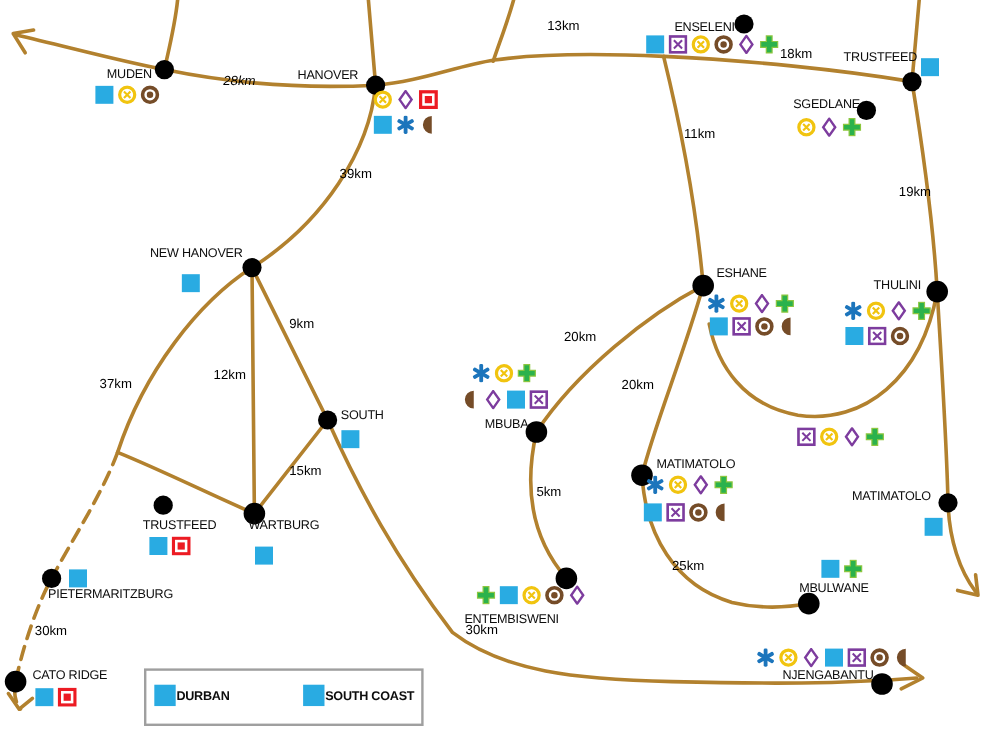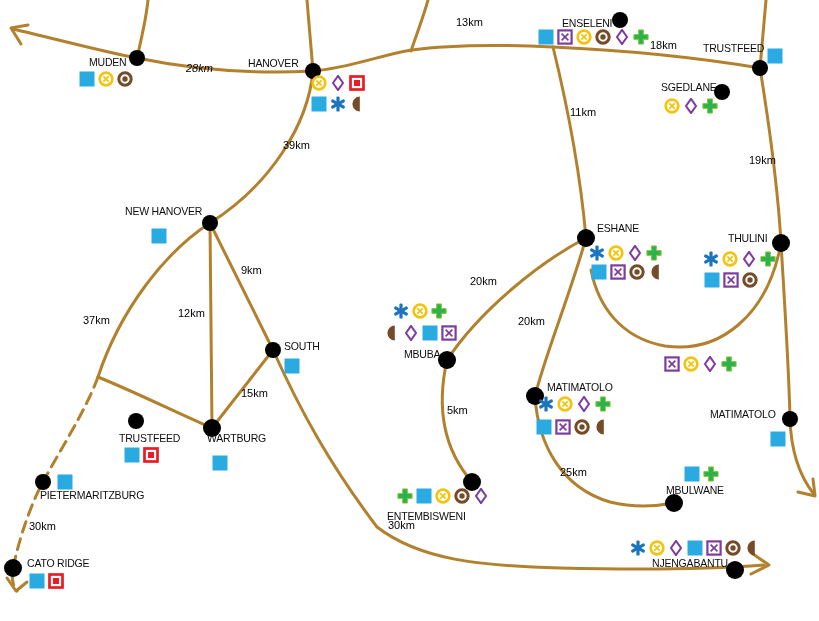--- a/index.html
+++ b/index.html
@@ -42,20 +42,38 @@
       <path d="M 586 238 C 540 262, 480 310, 447 360" fill="none" stroke="#B2812E" stroke-width="3" stroke-linecap="round" stroke-linejoin="round"></path>
       <path d="M 447 360 C 438 400, 440 445, 472 482" fill="none" stroke="#B2812E" stroke-width="3" stroke-linecap="round" stroke-linejoin="round"></path>
       <path d="M 586 238 C 570 295, 545 355, 535 396" fill="none" stroke="#B2812E" stroke-width="3" stroke-linecap="round" stroke-linejoin="round"></path>
       <path d="M 535 396 C 538 445, 562 488, 610 502 C 635 508, 658 506, 674 503" fill="none" stroke="#B2812E" stroke-width="3" stroke-linecap="round" stroke-linejoin="round"></path>
       <path d="M 591 270 C 598 305, 620 338, 665 346 C 720 354, 768 315, 781 243" fill="none" stroke="#B2812E" stroke-width="3" stroke-linecap="round" stroke-linejoin="round"></path>
       <path d="M 28 25 L 11 28 L 21 44" fill="none" stroke="#B2812E" stroke-width="3" stroke-linecap="round" stroke-linejoin="round"></path>
       <path d="M 7 578 L 16 591 L 27 582" fill="none" stroke="#B2812E" stroke-width="3" stroke-linecap="round" stroke-linejoin="round"></path>
       <path d="M 753 554 L 769 565 L 751 574" fill="none" stroke="#B2812E" stroke-width="3" stroke-linecap="round" stroke-linejoin="round"></path>
       <path d="M 813 479 L 815 496 L 798 492" fill="none" stroke="#B2812E" stroke-width="3" stroke-linecap="round" stroke-linejoin="round"></path>
     </svg>
+  <div class="legend">
+    <div class="legend-item" style="left:6px">
+      <span class="legend-swatch">
+          <svg width="19" height="19" viewBox="0 0 16 16">
+            <rect x="0.5" y="0.5" width="15" height="15" fill="#29ABE2"></rect>
+          </svg>
+        </span>
+      <span class="legend-label">DURBAN</span>
+    </div>
+    <div class="legend-item" style="left:130px">
+      <span class="legend-swatch">
+          <svg width="19" height="19" viewBox="0 0 16 16">
+            <rect x="0.5" y="0.5" width="15" height="15" fill="#29ABE2"></rect>
+          </svg>
+        </span>
+      <span class="legend-label">SOUTH COAST</span>
+    </div>
+  </div>
 <div class="node" style="left: 129px; top: 50px; width: 16px; height: 16px;"></div>
     <div class="town-label" style="left: 89px; top: 56px;">MUDEN</div>
     <div class="icon-row" style="left: 79px; top: 71px;">
       <span class="ic" style="width: 16px; height: 16px;"><svg width="16" height="16" viewBox="0 0 16 16">
           <rect x="0.5" y="0.5" width="15" height="15" fill="#29ABE2"></rect>
         </svg></span>
       <span class="ic" style="width: 16px; height: 16px;"><svg width="16" height="16" viewBox="0 0 16 16">
           <circle cx="8" cy="8" r="6.3" fill="#fff" stroke="#F1C40F" stroke-width="2.7"></circle>
           <path d="M5.3 5.3 L10.7 10.7 M10.7 5.3 L5.3 10.7" stroke="#F1C40F" stroke-width="1.8"></path>
         </svg></span>

